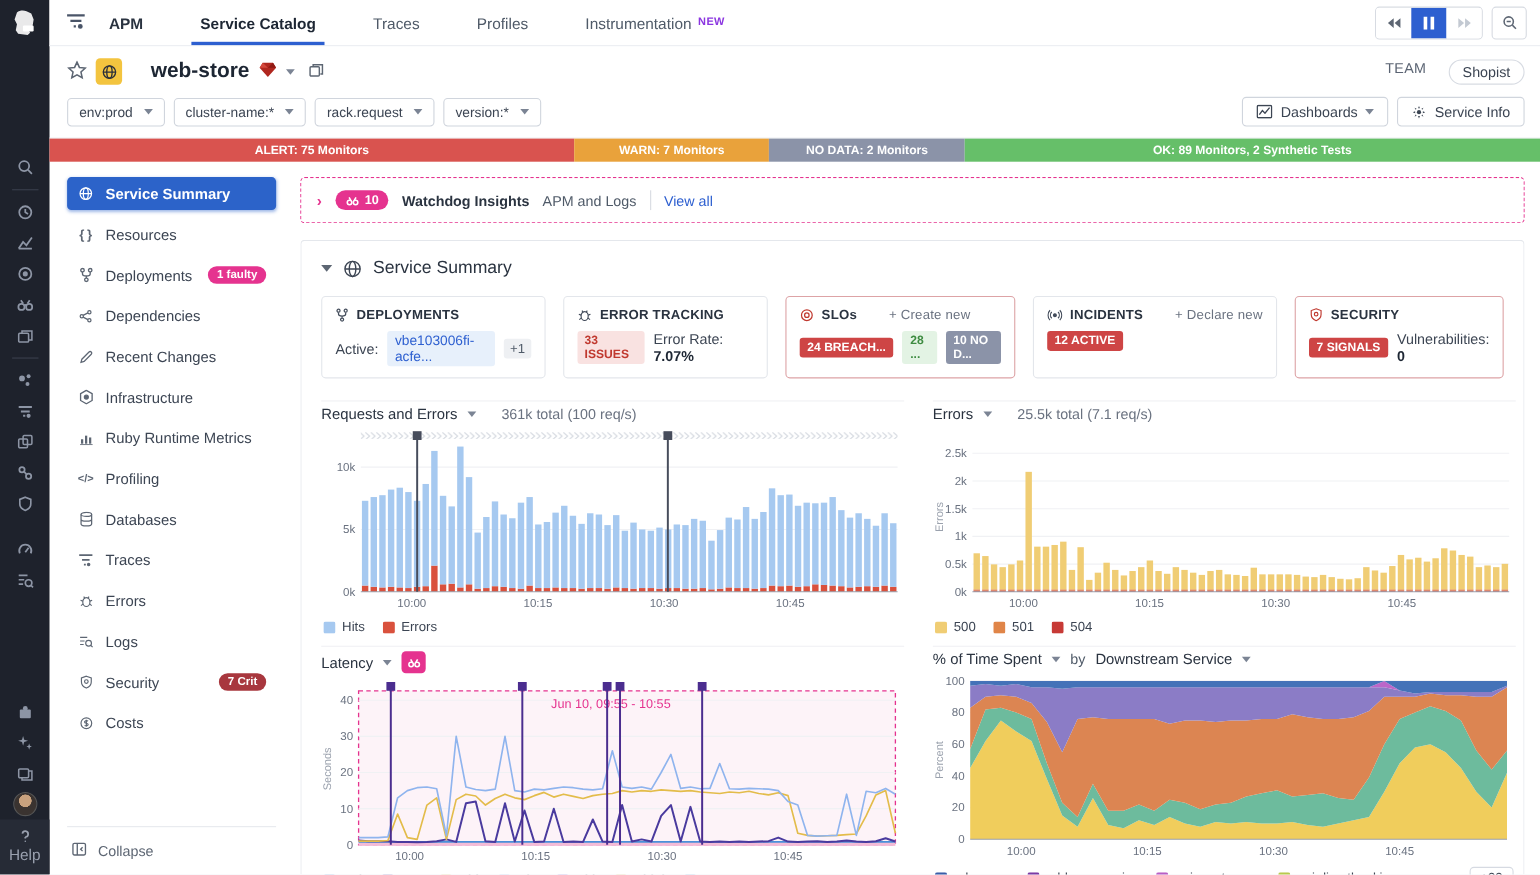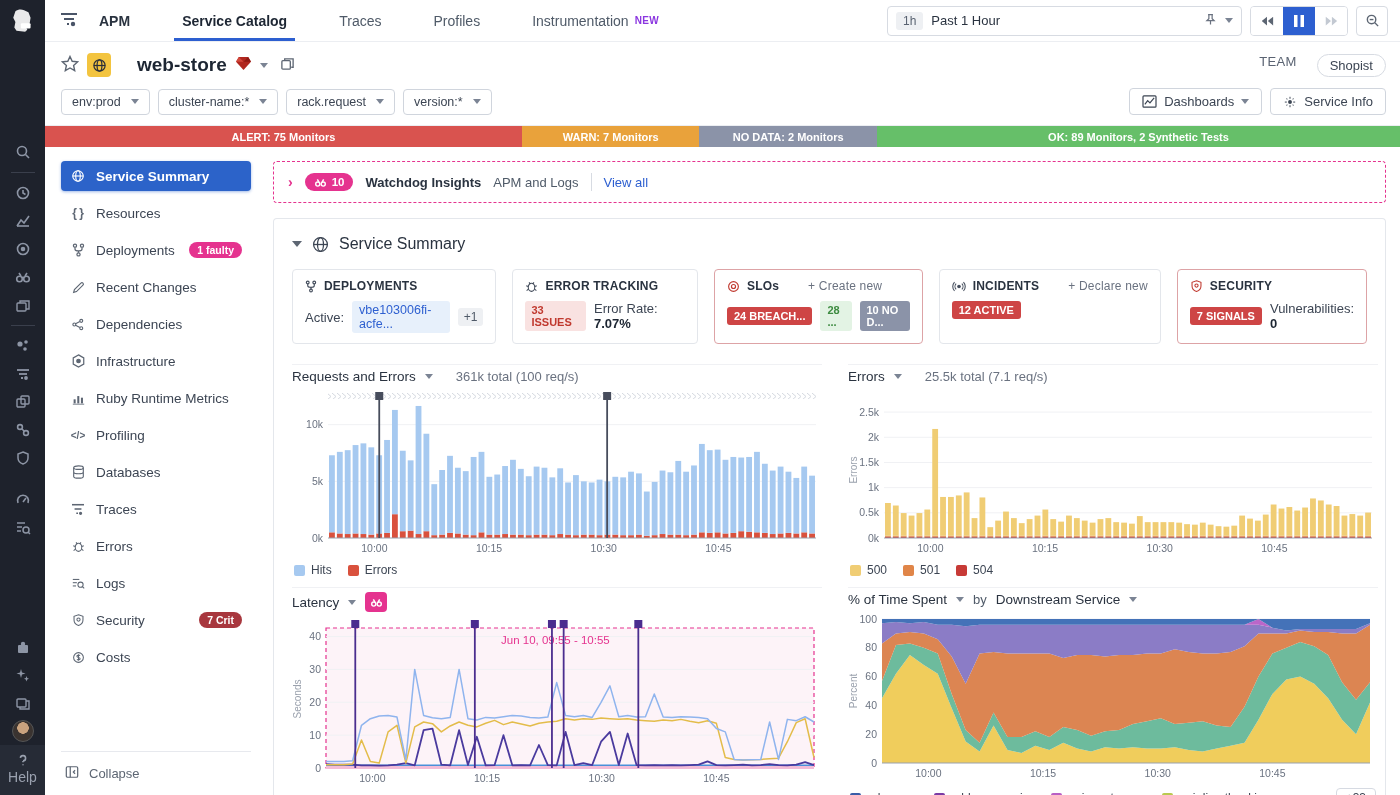--- a/index.html
+++ b/index.html
@@ -255,28 +255,20 @@
         <div class="nav-tab first">APM</div>
         <div class="nav-tab active">Service Catalog</div>
         <div class="nav-tab">Traces</div>
         <div class="nav-tab">Profiles</div>
         <div class="nav-tab">
           <span>Instrumentation</span>
           <span class="new-badge">NEW</span>
         </div>
       </div>
       <div class="topnav-right">
-        <div class="time-picker">
-          <span class="time-chip">1h</span>
-          <span class="time-label">Past 1 Hour</span>
-          <span><svg width="13" height="13" viewBox="0 0 16 16" fill="none" stroke="#6a7280" stroke-width="1.5">
-                <path d="M5 2 h6 M6 2 v5 l-2.5 2.5 h9 L10 7 V2 M8 9.5 V14"></path>
-              </svg></span>
-          <span class="caret"></span>
-        </div>
         <div class="btn-group">
           <div class="tbtn">
               <svg width="14" height="12" viewBox="0 0 16 12" fill="#5d6673">
                 <path d="M8 1 L2 6 L8 11 Z M15 1 L9 6 L15 11 Z"></path>
               </svg>
             </div>
           <div class="tbtn pause">
               <svg width="10" height="12" viewBox="0 0 10 12">
                 <rect x="0" y="0" width="3.5" height="12" fill="#fff"></rect>
                 <rect x="6.5" y="0" width="3.5" height="12" fill="#fff"></rect>
@@ -394,36 +386,36 @@
                 <circle cx="11" cy="3" r="1.8"></circle>
                 <circle cx="7" cy="13" r="1.8"></circle>
                 <path d="M3 5 v2 q0 2 4 2 t4-2 V5 M7 9 v2"></path>
               </svg>
             </span>
           <span>Deployments</span>
           <span class="pink-badge">1 faulty</span>
         </div>
         <div class="side-item">
           <span class="si">
-              <svg width="13" height="13" viewBox="0 0 16 16" fill="none" stroke="currentColor" stroke-width="1.4">
-                <path d="M2 14 L3 10.5 L11 2.5 A1.6 1.6 0 0 1 13.5 5 L5.5 13 Z"></path>
-              </svg>
-            </span>
-          <span>Recent Changes</span>
-        </div>
-        <div class="side-item">
-          <span class="si">
               <svg width="14" height="13" viewBox="0 0 16 16" fill="none" stroke="currentColor" stroke-width="1.4">
                 <circle cx="3.5" cy="8" r="1.8"></circle>
                 <circle cx="12" cy="3.5" r="1.8"></circle>
                 <circle cx="12" cy="12.5" r="1.8"></circle>
                 <path d="M5 7 L10.3 4.2 M5 9 L10.3 11.8"></path>
               </svg>
             </span>
           <span>Dependencies</span>
+        </div>
+        <div class="side-item">
+          <span class="si">
+              <svg width="13" height="13" viewBox="0 0 16 16" fill="none" stroke="currentColor" stroke-width="1.4">
+                <path d="M2 14 L3 10.5 L11 2.5 A1.6 1.6 0 0 1 13.5 5 L5.5 13 Z"></path>
+              </svg>
+            </span>
+          <span>Recent Changes</span>
         </div>
         <div class="side-item">
           <span class="si">
               <svg width="13" height="14" viewBox="0 0 14 16" fill="none" stroke="currentColor" stroke-width="1.4">
                 <path d="M7 1 L13 4.5 V11.5 L7 15 L1 11.5 V4.5 Z"></path>
                 <circle cx="7" cy="8" r="2" fill="currentColor"></circle>
               </svg>
             </span>
           <span>Infrastructure</span>
         </div>

